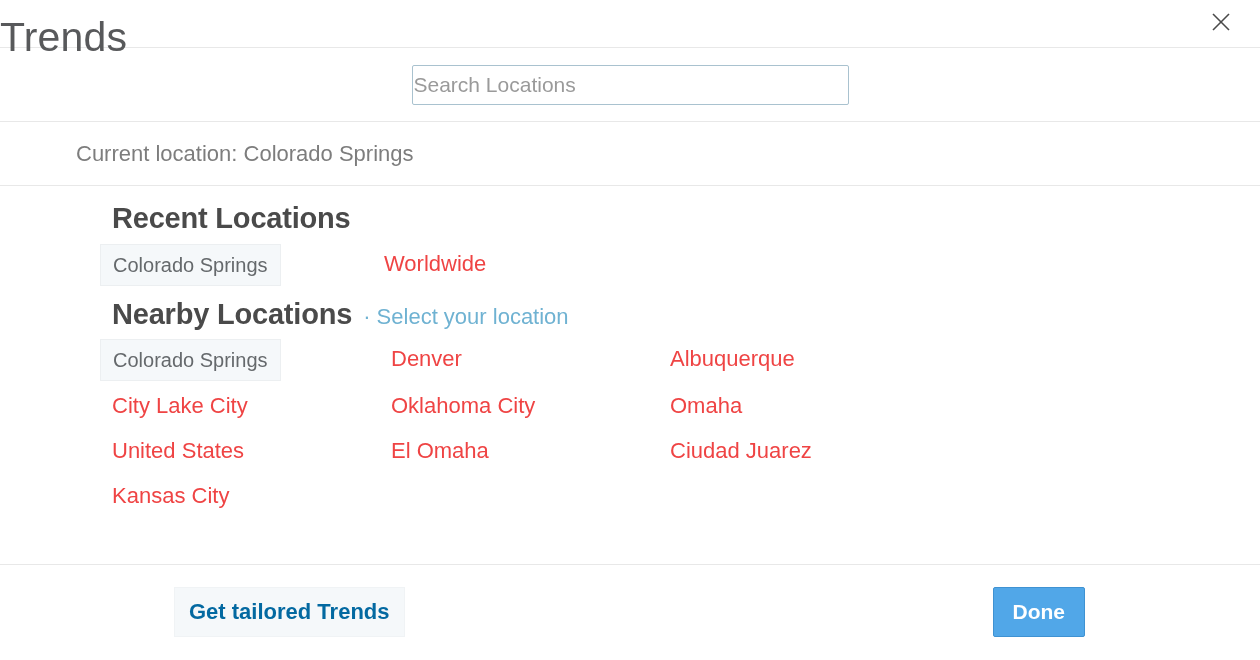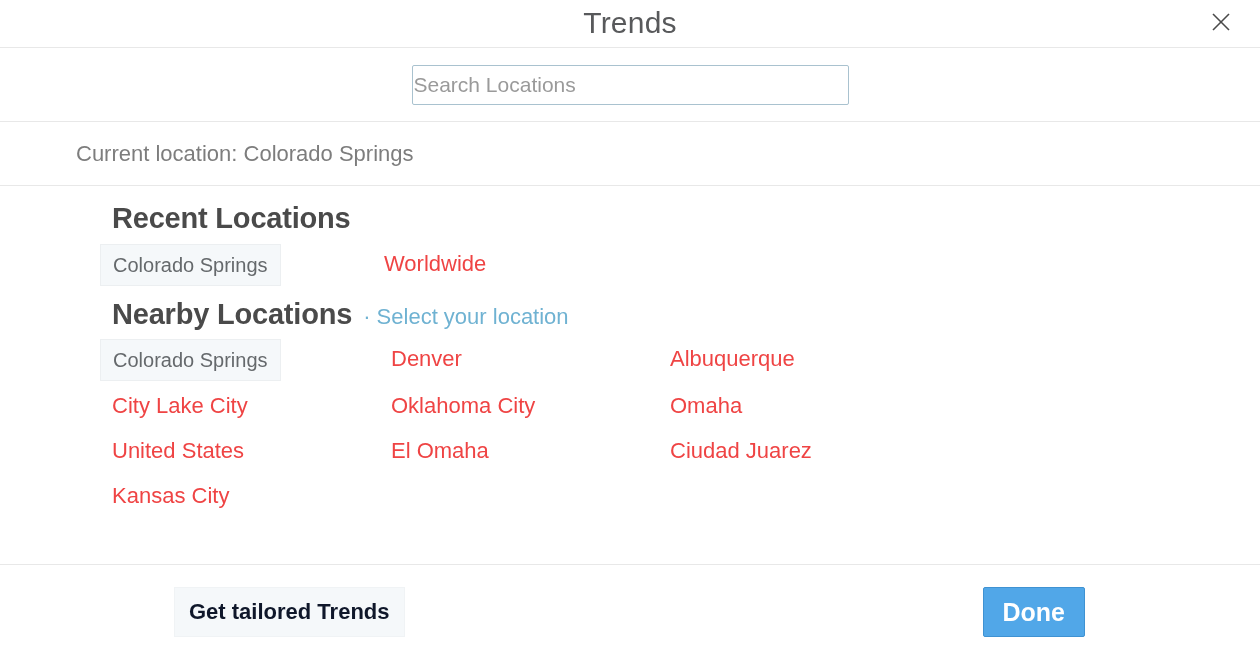--- a/index.html
+++ b/index.html
@@ -27,23 +27,23 @@
   .header {
     position: relative;
     height: 48px;
     border-bottom: 1px solid #e8e8e8;
     box-sizing: border-box;
   }
   .header-title {
     position: absolute;
     left: 0;
     right: 0;
-    top: 2px;
-    text-align: center;
-    font-size: 30px;
+    top: 16px;
+    text-align: left;
+    font-size: 41px;
     font-weight: 300;
     color: #58595b;
     letter-spacing: 0.2px;
     line-height: 42px;
     white-space: nowrap;
   }
   .close-btn {
     position: absolute;
     right: 22px;
     top: 5px;
@@ -189,31 +189,31 @@
     height: 94px;
     box-sizing: border-box;
     display: flex;
     align-items: center;
     padding: 0 175px 0 188px;
     justify-content: space-between;
   }
   .tailored-btn {
     font-size: 22px;
     font-weight: bold;
-    color: #0f172a;
+    color: #0369a1;
     background: #f5f8fa;
     border: 1px solid #f0f3f5;
     padding: 11px 14px;
     margin-left: -14px;
     line-height: 26px;
     cursor: pointer;
     white-space: nowrap;
   }
   .done-btn {
-    font-size: 25px;
+    font-size: 21px;
     font-weight: bold;
     color: #ffffff;
     background: #51a7e8;
     border: 1px solid #3f92d2;
     border-radius: 2px;
     padding: 9px 19px;
     line-height: 30px;
     cursor: pointer;
     white-space: nowrap;
   }

